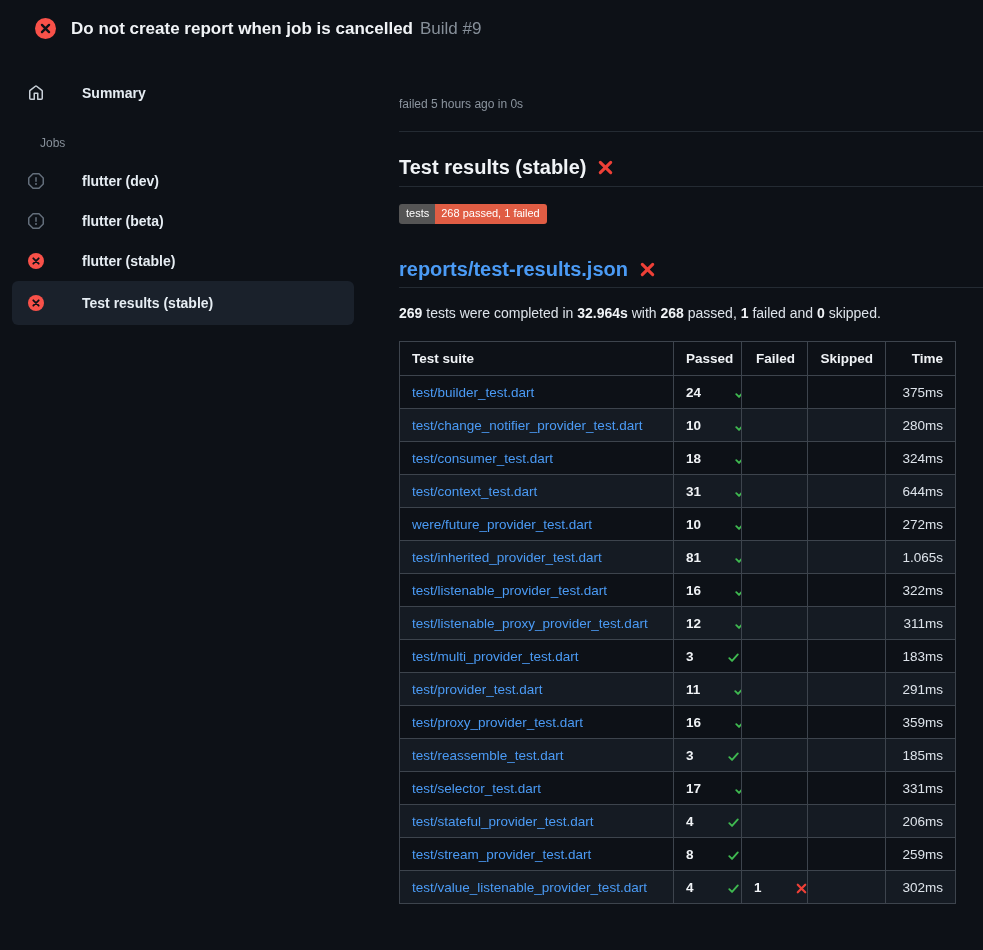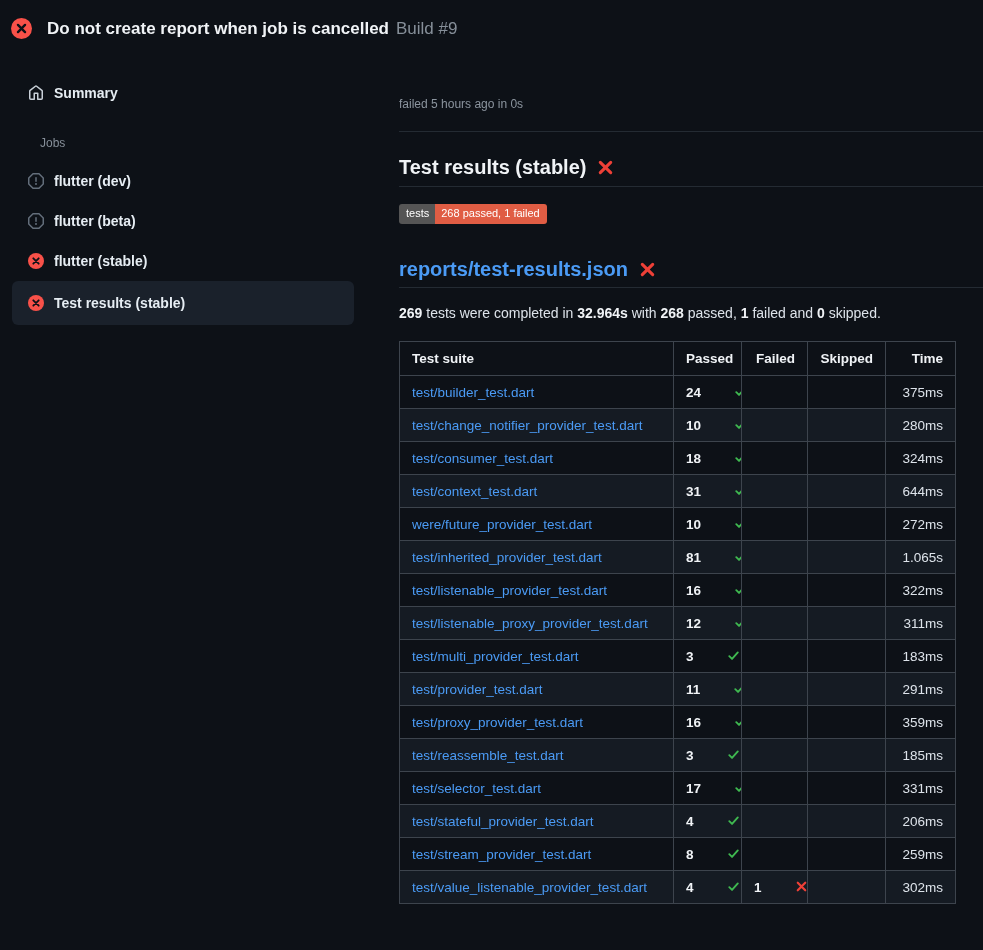--- a/index.html
+++ b/index.html
@@ -9,39 +9,40 @@
     background: #0d1117;
     color: #e6edf3;
     font-family: "Liberation Sans", sans-serif;
     overflow: hidden;
   }
 
   
   .page-header {
     height: 56px;
     display: flex; align-items: center;
-    padding-left: 11px;
+    padding-left: 35px;
   }
   .page-header .status-icon { width: 21px; height: 21px; flex: none; }
   .page-header .status-icon svg { width: 21px; height: 21px; display: block; }
   .page-title-wrap { margin-left: 15px; font-size: 17px; line-height: 21px; }
   .page-title { font-weight: 700; color: #f0f3f6; }
   .build-number { color: #868f99; font-weight: 400; margin-left: 7px; }
 
   
   .layout { display: flex; align-items: flex-start; }
 
   
   .sidebar { width: 383px; flex: none; padding-top: 17px; }
   .sidebar-inner { margin-left: 12px; width: 342px; }
   .sidebar-item {
     display: flex; align-items: center;
     height: 40px; padding: 0 16px;
     border-radius: 6px;
     cursor: pointer;
+    gap: 28px;
   }
   .sidebar-item.selected { background: #1a212b; height: 44px; }
   .sidebar-item .job-icon { width: 16px; height: 16px; flex: none; }
   .sidebar-item .job-icon svg { width: 16px; height: 16px; display: block; }
   .sidebar-item .item-label {
     margin-left: 10px; font-size: 14px; font-weight: 600; color: #e6edf3;
     white-space: nowrap;
   }
   .jobs-label {
     margin: 23px 0 11px 28px;
@@ -90,21 +91,21 @@
   .results-table th, .results-table td {
     border: 1px solid #3d444d;
     padding: 0 12px;
     white-space: nowrap; overflow: hidden;
   }
   .results-table th { height: 34px; font-weight: 700; color: #f0f3f6; text-align: right; }
   .results-table td { height: 33px; text-align: right; color: #dde3ea; }
   .results-table th.col-suite, .results-table td.cell-suite { text-align: left; }
   .results-table tbody tr:nth-child(even) { background: #151b23; }
   .results-table .suite-link { color: #4b9bf5; cursor: pointer; }
-  .num-wrap { display: inline-flex; align-items: flex-start; gap: 28px; }
+  .num-wrap { display: inline-flex; align-items: flex-end; gap: 28px; }
   .num-wrap .num { font-weight: 600; color: #f0f3f6; }
   .num-wrap .mini-icon { width: 13px; height: 13px; margin-left: 5px; }
   .num-wrap .mini-icon svg { width: 13px; height: 13px; display: block; }
 </style>
 </head>
 <body>
 
 <header class="page-header">
   <span class="status-icon">
     <svg viewBox="0 0 16 16">

